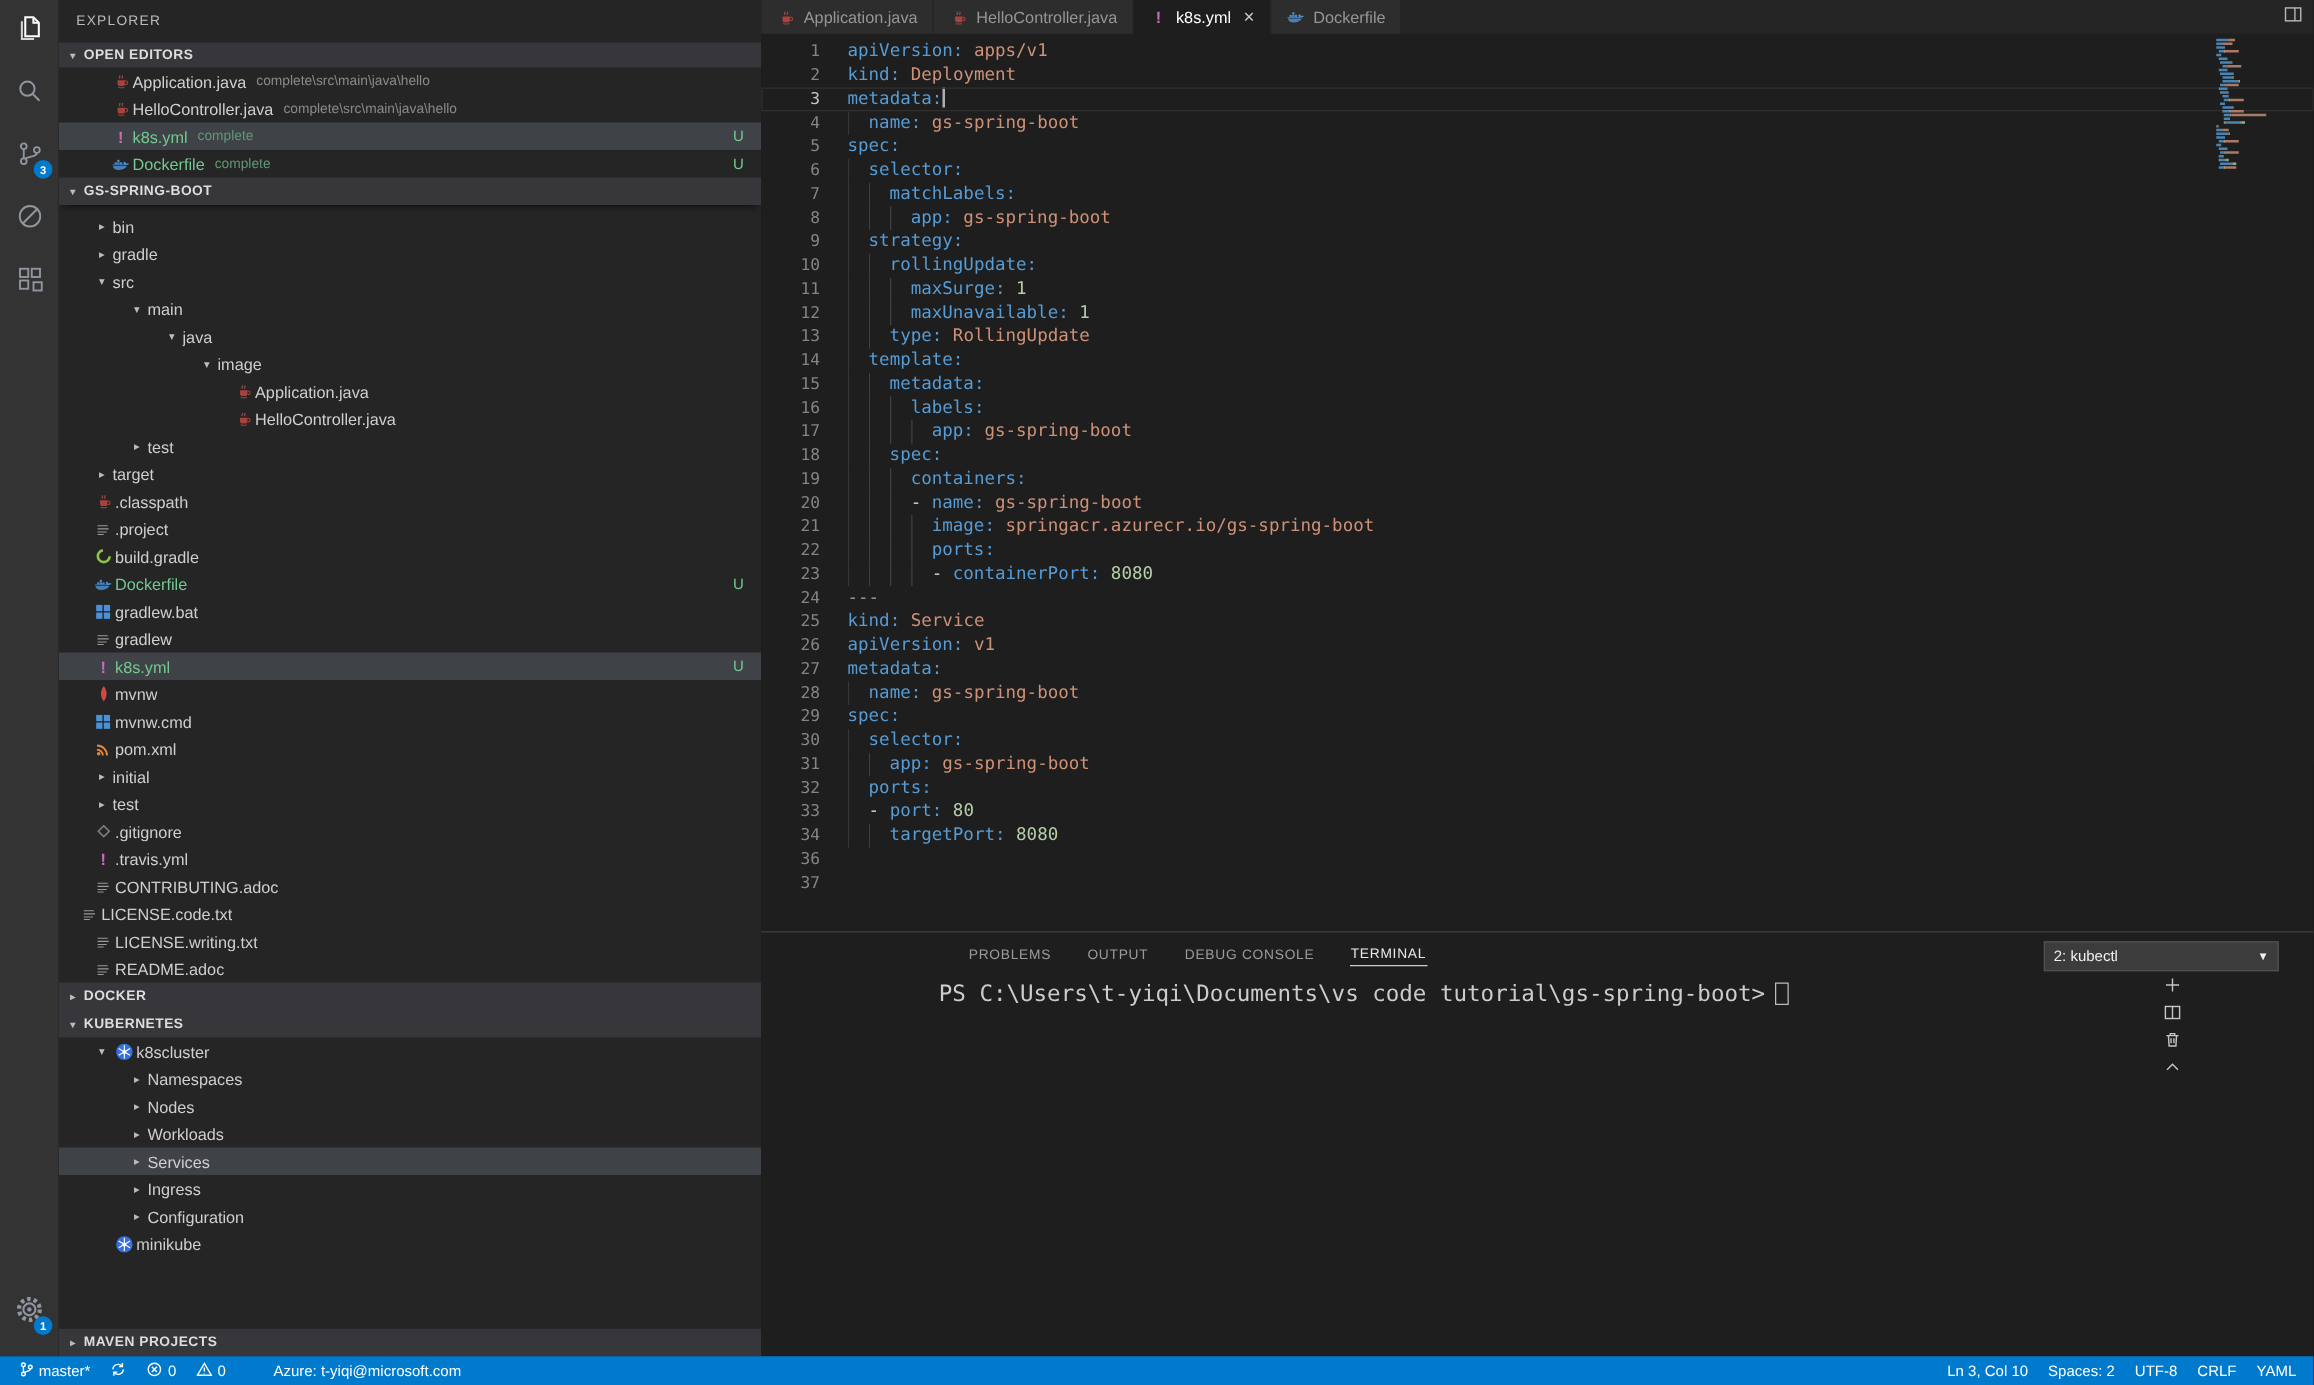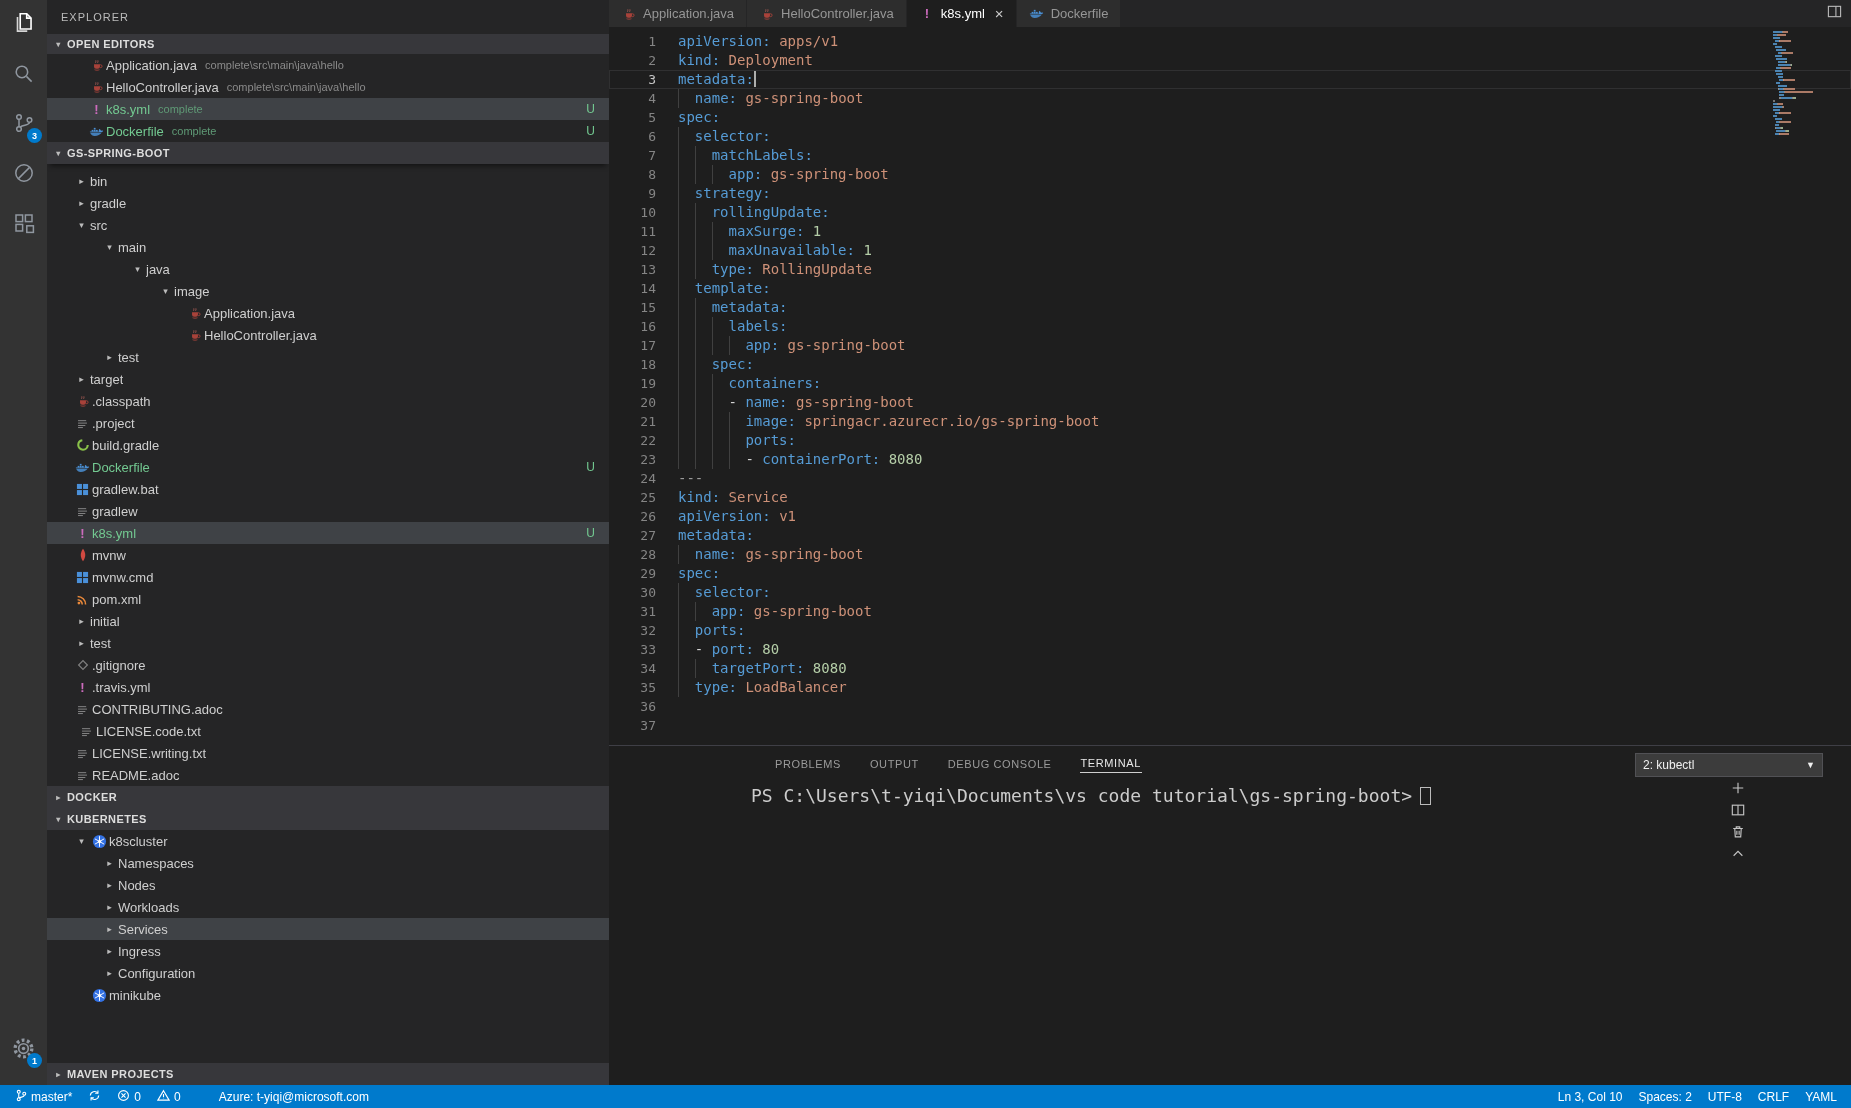--- a/index.html
+++ b/index.html
@@ -368,21 +368,21 @@
           <span class="lbl">.travis.yml</span>
         </div>
         <div class="row" style="padding-left:26px">
           <span class="ic">
             <svg width="13" height="13" viewBox="0 0 16 16" stroke="#9a9a9a">
               <path d="M2.5 4.5h10M2.5 7.5h11M2.5 10.5h9M2.5 13h6"></path>
             </svg>
           </span>
           <span class="lbl">CONTRIBUTING.adoc</span>
         </div>
-        <div class="row" style="padding-left:30px">
+        <div class="row" style="padding-left:15px">
           <span class="ic">
             <svg width="13" height="13" viewBox="0 0 16 16" stroke="#9a9a9a">
               <path d="M2.5 4.5h10M2.5 7.5h11M2.5 10.5h9M2.5 13h6"></path>
             </svg>
           </span>
           <span class="lbl">LICENSE.code.txt</span>
         </div>
         <div class="row" style="padding-left:26px">
           <span class="ic">
             <svg width="13" height="13" viewBox="0 0 16 16" stroke="#9a9a9a">
@@ -545,21 +545,20 @@
         <div class="cl"><span class="ln">25</span><span class="lc"><span class="k">kind:</span><span class="w"> </span><span class="s">Service</span></span></div>
         <div class="cl"><span class="ln">26</span><span class="lc"><span class="k">apiVersion:</span><span class="w"> </span><span class="s">v1</span></span></div>
         <div class="cl"><span class="ln">27</span><span class="lc"><span class="k">metadata:</span></span></div>
         <div class="cl"><span class="ln">28</span><span class="lc"><span class="g"></span><span class="k">name:</span><span class="w"> </span><span class="s">gs-spring-boot</span></span></div>
         <div class="cl"><span class="ln">29</span><span class="lc"><span class="k">spec:</span></span></div>
         <div class="cl"><span class="ln">30</span><span class="lc"><span class="g"></span><span class="k">selector:</span></span></div>
         <div class="cl"><span class="ln">31</span><span class="lc"><span class="g"></span><span class="g"></span><span class="k">app:</span><span class="w"> </span><span class="s">gs-spring-boot</span></span></div>
         <div class="cl"><span class="ln">32</span><span class="lc"><span class="g"></span><span class="k">ports:</span></span></div>
         <div class="cl"><span class="ln">33</span><span class="lc"><span class="g"></span><span class="w">- </span><span class="k">port:</span><span class="w"> </span><span class="n">80</span></span></div>
         <div class="cl"><span class="ln">34</span><span class="lc"><span class="g"></span><span class="g"></span><span class="k">targetPort:</span><span class="w"> </span><span class="n">8080</span></span></div>
-        <div class="cl"><span class="ln">35</span><span class="lc"><span class="g"></span><span class="k">type:</span><span class="w"> </span><span class="s">LoadBalancer</span></span></div>
         <div class="cl"><span class="ln">36</span><span class="lc"></span></div>
         <div class="cl"><span class="ln">37</span><span class="lc"></span></div>
       </div>
     <div id="minimap">
         <div class="mmr">
           <span style="width:0px"></span>
           <span style="width:8.8px;background:rgba(86,156,214,.8)"></span>
           <span style="width:0.8px;background:rgba(212,212,212,.6)"></span>
           <span style="width:5.6000000000000005px;background:rgba(206,145,120,.8)"></span>
         </div>

